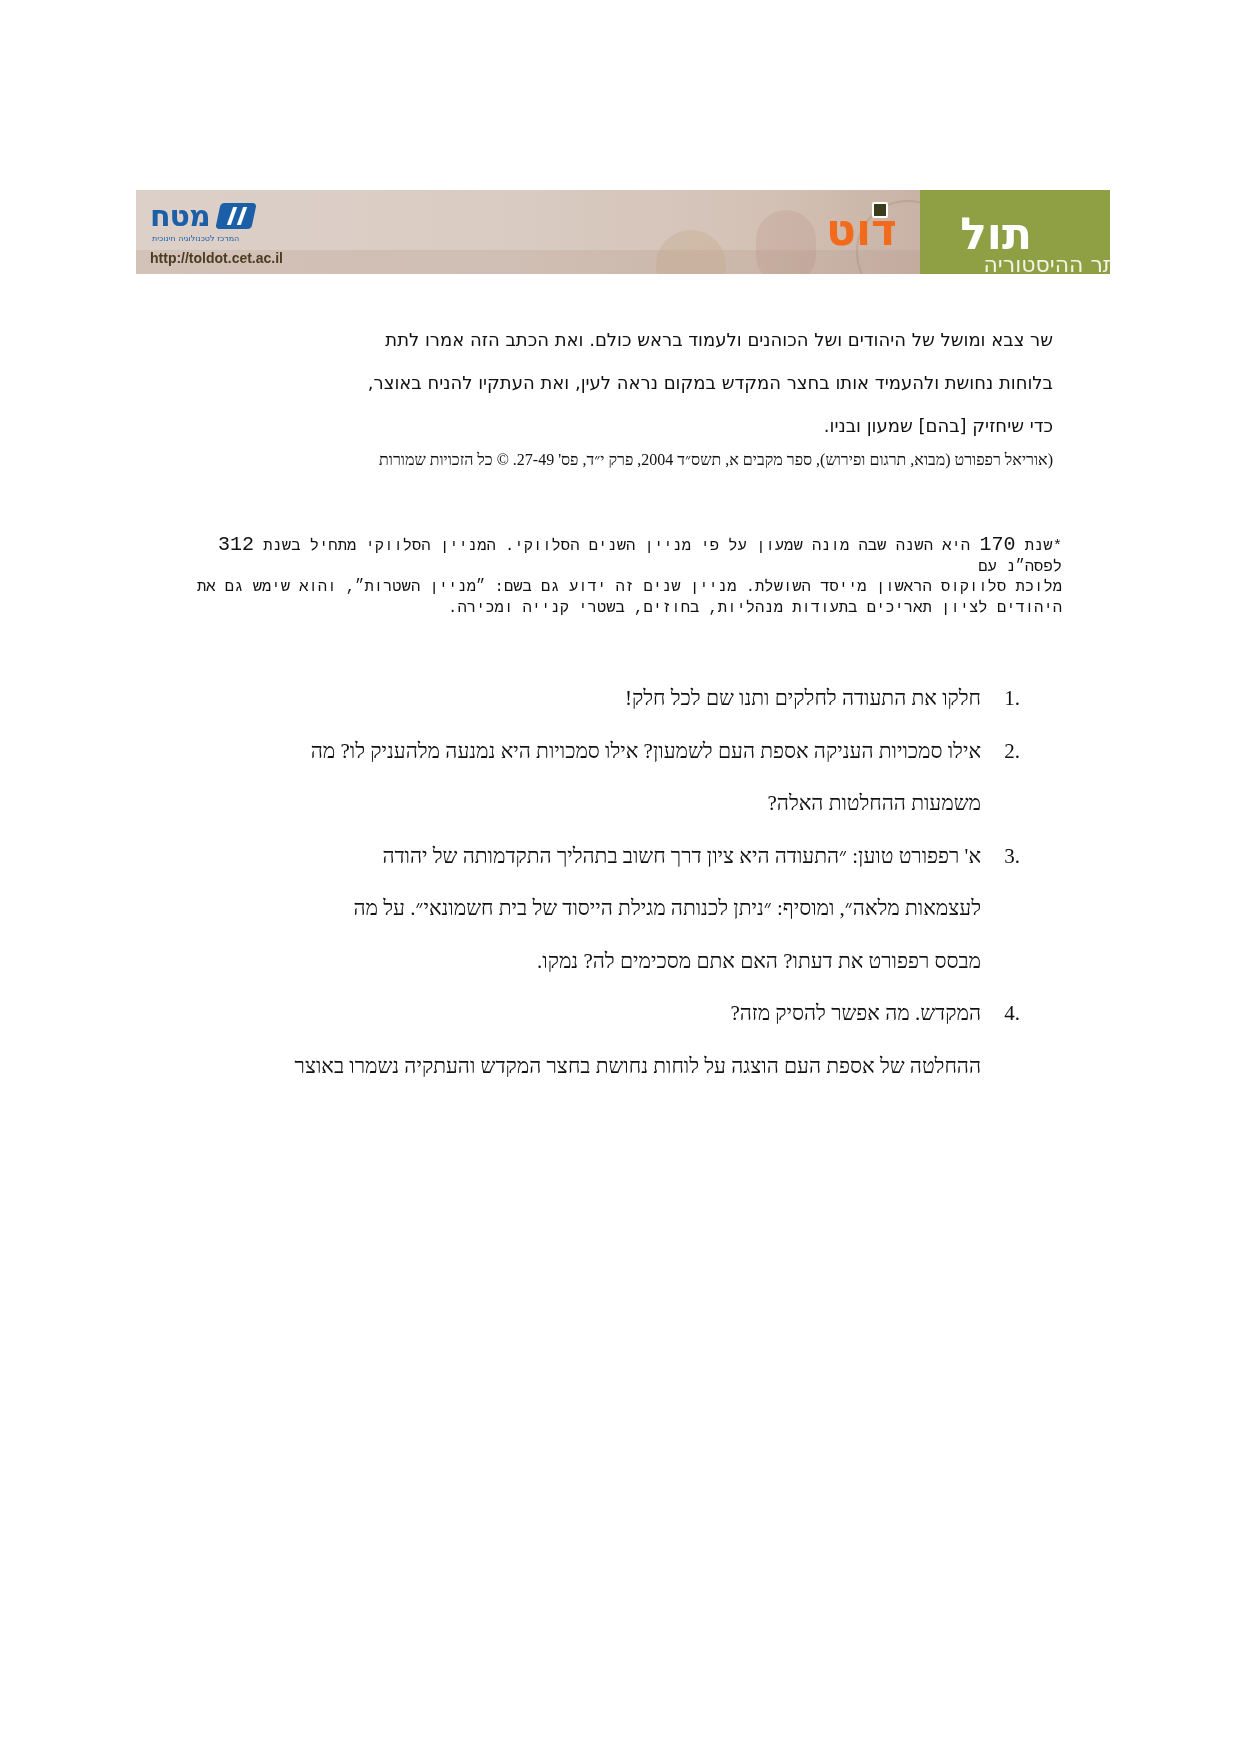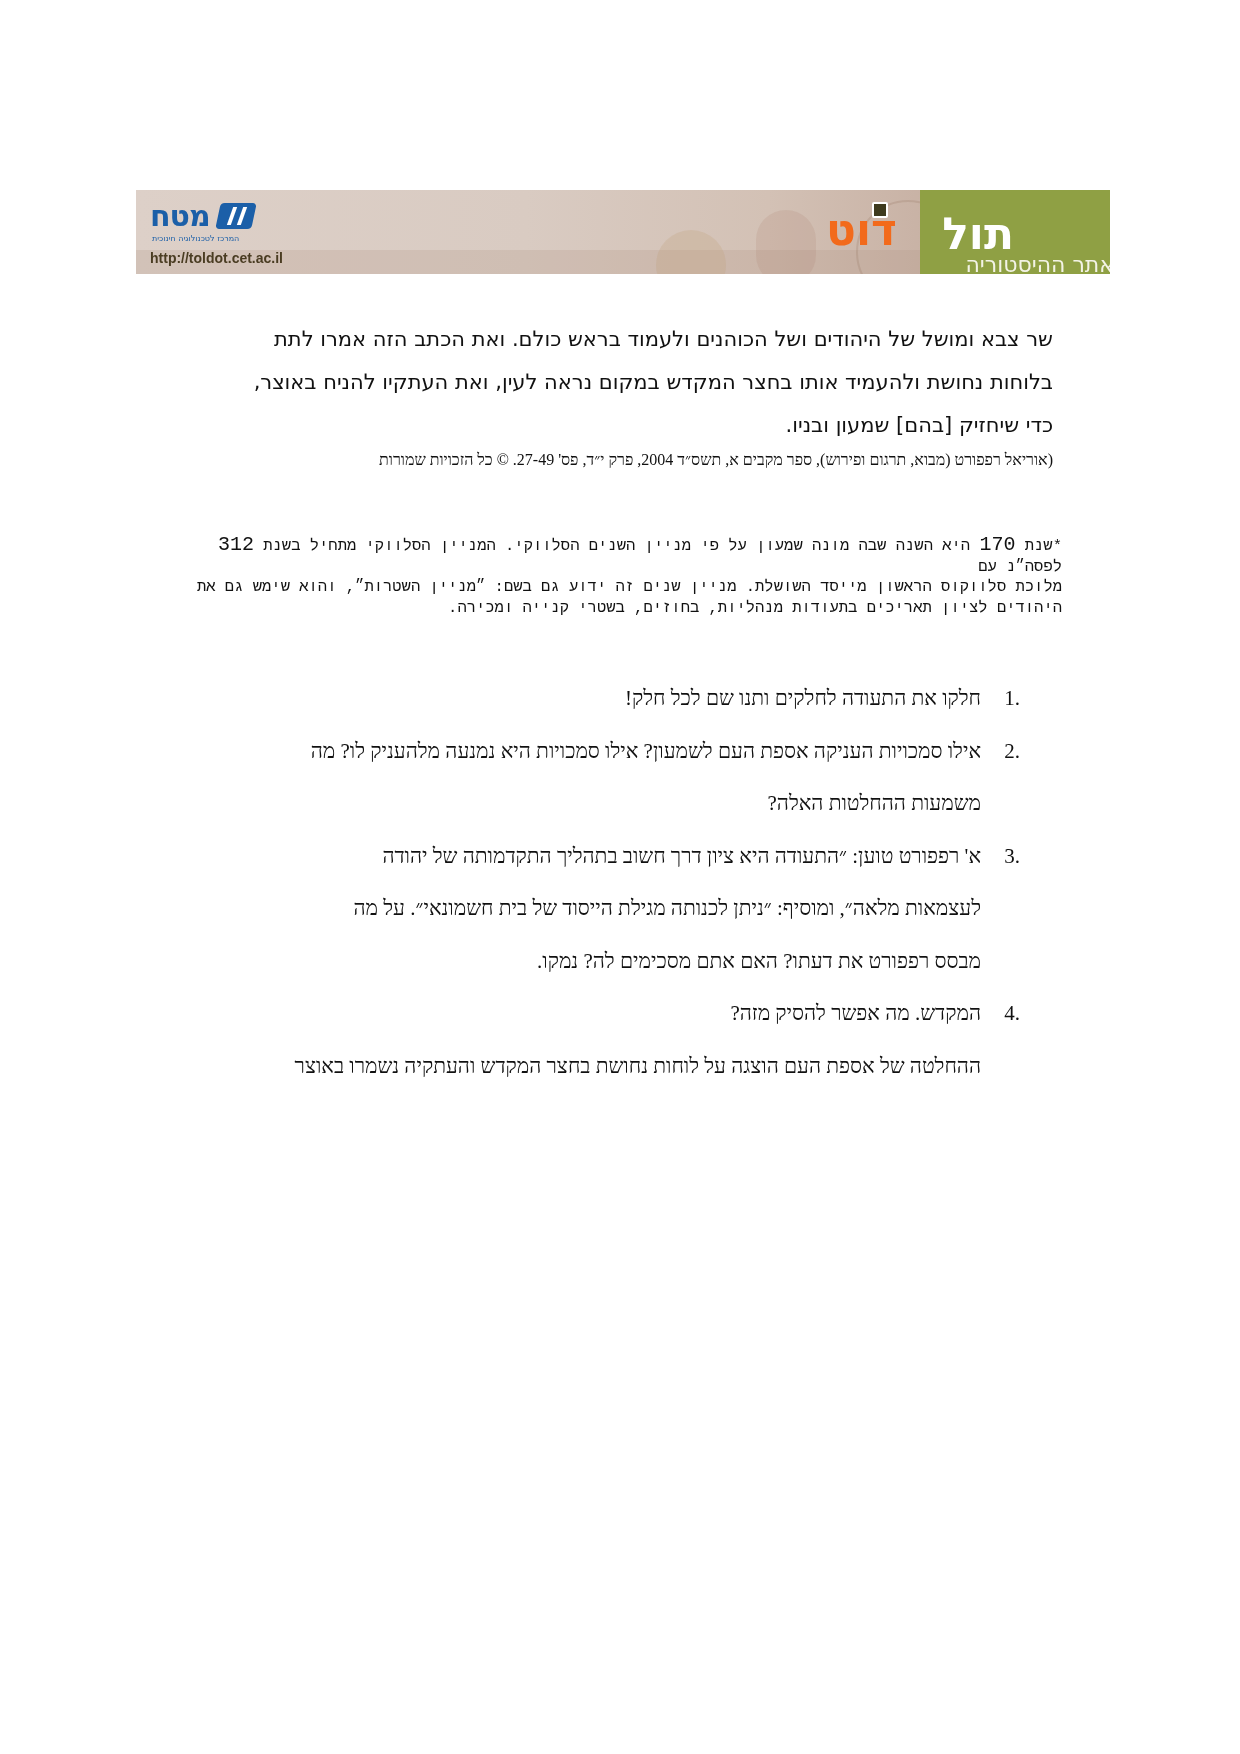--- a/index.html
+++ b/index.html
@@ -12,26 +12,26 @@
   .banner .coin3 { position:absolute; left:720px; top:10px; width:100px; height:100px; border-radius:50%; border:2px solid rgba(150,120,100,0.25); }
   .logo-cet { position:absolute; left:14px; top:8px; height:36px; display:flex; align-items:center; gap:8px;justify-content:flex-end; }
   .logo-cet .mark { width:36px; height:26px; background:#1b5fa8; border-radius:4px; transform:skewX(-12deg); position:relative; }
   .logo-cet .mark:before, .logo-cet .mark:after { content:""; position:absolute; top:4px; width:4px; height:18px; background:#fff; transform:skewX(-8deg); }
   .logo-cet .mark:before { left:12px; } .logo-cet .mark:after { left:22px; }
   .logo-cet .name { font-family:"DejaVu Sans", sans-serif; font-weight:bold; font-size:30px; color:#1b5fa8; line-height:1; direction:rtl; letter-spacing:-1px; }
   .logo-sub { position:absolute; left:16px; top:44px; font-size:8px; color:#1b5fa8; direction:rtl; }
   .url { position:absolute; left:14px; top:60px; font-family:"Liberation Sans", sans-serif; font-weight:bold; font-size:14px; color:#4a3c22; }
   .toldot-orange { position:absolute; left:690px; top:18px; font-family:"DejaVu Sans", sans-serif; font-weight:bold; font-size:44px; color:#f26a1b; direction:rtl; line-height:1; }
   .toldot-dot { position:absolute; left:736px; top:12px; width:12px; height:12px; background:#3e3a1e; border:2px solid #fff; border-radius:2px; }
-  .green-box { position:absolute; left:784px; top:0; width:198px; height:84px; background:#8fa044; }
+  .green-box { position:absolute; left:784px; top:0; width:198px; height:84px; background:#8fa044;padding-left:18px; }
   .toldot-white { position:absolute; right:104px; top:22px; font-family:"DejaVu Sans", sans-serif; font-weight:bold; font-size:44px; color:#ffffff; direction:rtl; line-height:1; }
   .site-sub { position:absolute; right:4px; bottom:-2px; font-family:"DejaVu Sans", sans-serif; font-size:22px; color:#f3f3e6; direction:rtl; line-height:1; }
 
   .rtl { direction:rtl; text-align:right; position:absolute; }
-  .main-text { right:187px; top:318px; width:880px; font-family:"DejaVu Sans", sans-serif; font-size:21px; line-height:43px; }
+  .main-text { right:187px; top:318px; width:880px; font-family:"DejaVu Sans", sans-serif; font-size:18px; line-height:43px; }
   .main-text p { margin:0; }
   .citation { right:187px; top:449px; width:880px; font-family:"Liberation Serif", serif; font-size:16px; line-height:22px; }
   .citation b { font-weight:normal; }
   .footnote { right:178px; top:535px; width:880px; font-family:Liberation Mono, monospace; font-size:15.5px; line-height:20.5px; }
   .footnote .big { font-size:20px; }
   .questions { right:220px; top:672px; width:820px; font-family:"Liberation Serif", serif; font-size:21px; line-height:52.5px; margin:0; padding:0; list-style:none; }
   .questions li { position:relative; padding-right:39px; }
   .questions .num { position:absolute; right:0; top:0; }
 </style>
 </head>

